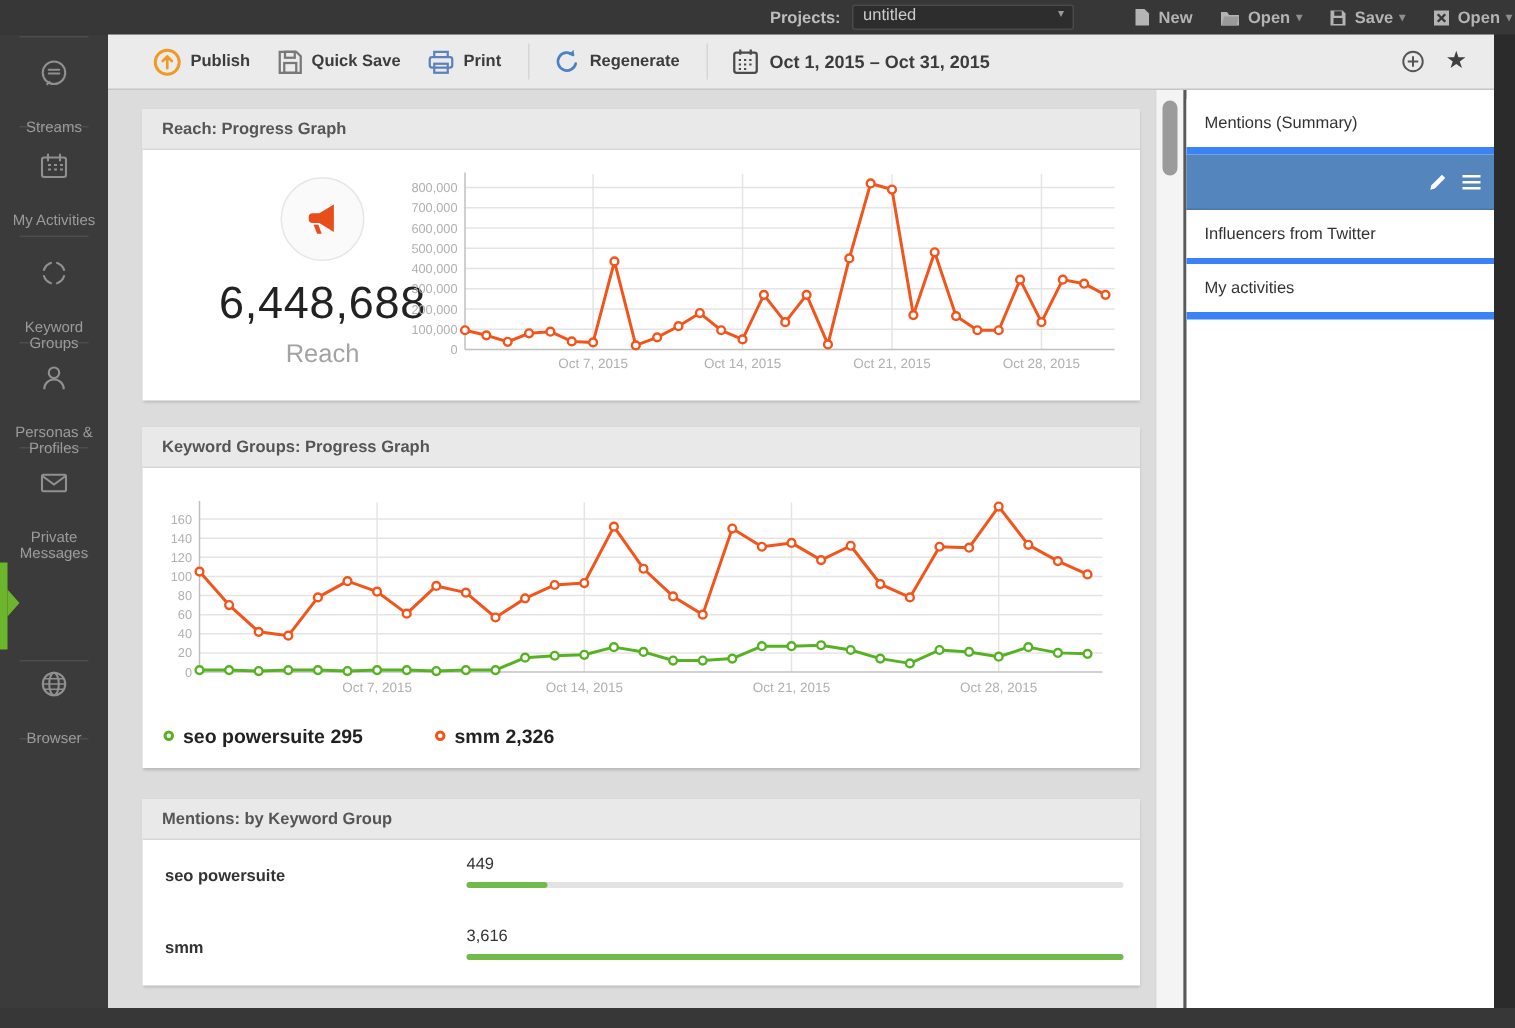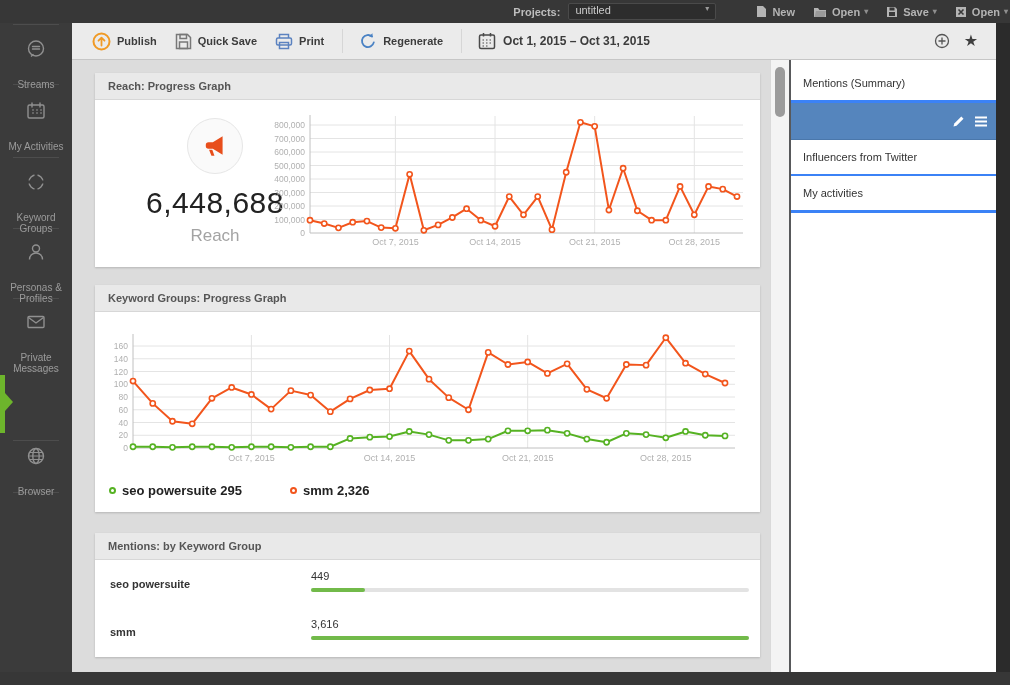--- a/index.html
+++ b/index.html
@@ -25,21 +25,21 @@
   .side-item { position:absolute; left:0; width:72px; text-align:center; }
   .side-item .lbl { margin-top:15px; color:#9b9b9b; font-size:10px; line-height:11px; font-weight:normal;
     padding:0 5px; }
   .side-item.active .lbl { color:#6db52c; }
   #active-bar { position:absolute; left:0; top:352px; width:5px; height:58px; background:#6db52c; }
   #active-arrow { position:absolute; left:5px; top:370px; width:0; height:0;
     border-top:9px solid transparent; border-bottom:9px solid transparent; border-left:8px solid #6db52c; }
 
   
   #toolbar { position:absolute; left:72px; top:23px; width:924px; height:37px; background:#ebebeb;
-    border-bottom:1px solid #c6c6c6; display:flex; align-items:center; padding-left:20px; }
+    border-bottom:1px solid #c6c6c6; display:flex; align-items:center; padding-left:30px; }
   .tool-btn { display:flex; align-items:center; font-size:11px; font-weight:bold; color:#3c3c3c; margin-right:18px; }
   .tool-btn svg { margin-right:6px; }
   .tool-sep { width:1px; height:24px; background:#d6d6d6; margin-right:16px; }
   #date-range { display:flex; align-items:center; font-size:12px; font-weight:bold; color:#3c3c3c; }
   #date-range svg { margin-right:7px; }
   #toolbar-right { margin-left:auto; display:flex; align-items:center; padding-right:18px; }
   #toolbar-right .ticon { margin-left:14px; display:flex; align-items:center; }
   .star { font-size:16px; color:#3f3f3f; line-height:16px; }
 
   
@@ -76,21 +76,21 @@
   .ment-fill  { height:4px; border-radius:2px; background:#72ba4a; }
 
   
   #scrollbar { position:absolute; left:770px; top:60px; width:19px; height:612px; background:#f4f4f4;
     border-left:1px solid #dadada; }
   #scroll-thumb { position:absolute; left:4px; top:7px; width:10px; height:50px; background:#9b9b9b; border-radius:5px; }
 
   
   #rightpanel { position:absolute; left:789px; top:60px; width:207px; height:612px; background:#ffffff;
     border-left:2px solid #58595b; }
-  .rp-row { position:absolute; left:0; width:205px; height:37px; border-bottom:3px solid #3b82f6;
+  .rp-row { position:absolute; left:0; width:205px; height:37px; border-bottom:5px solid #3b82f6;
     display:flex; align-items:center; padding-left:12px; font-size:11px; color:#333; background:#fff; }
   .rp-row.selected { background:#5585bd; color:#ffffff; border-bottom:1px solid #4a77ab; }
   .rp-icons { margin-left:auto; display:flex; align-items:center; padding-right:8px; }
   .rp-icons svg { margin-left:9px; }
 
   
   #bottombar { position:absolute; left:0; top:672px; width:1010px; height:13px; background:#373737; }
 </style>
 </head>
 <body>

